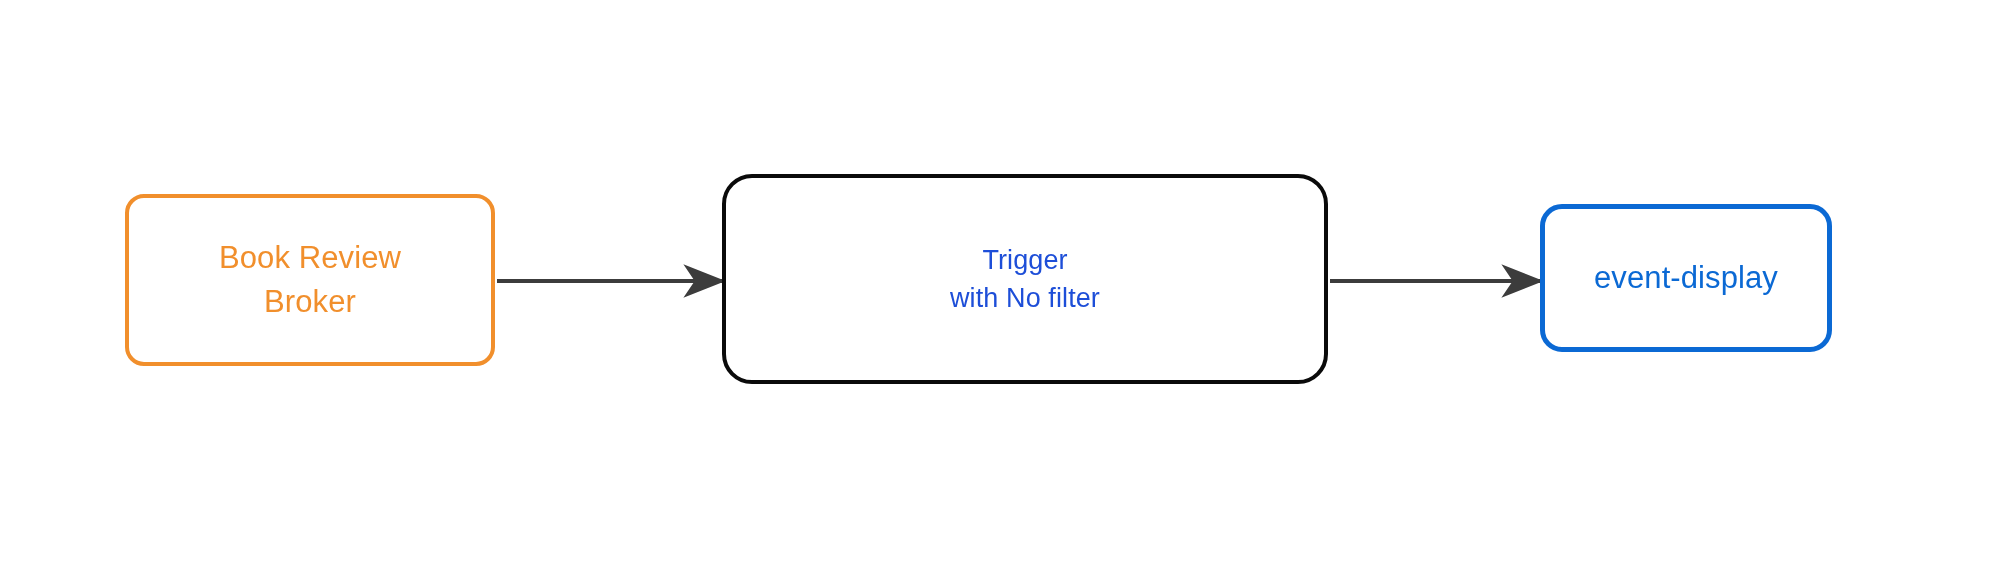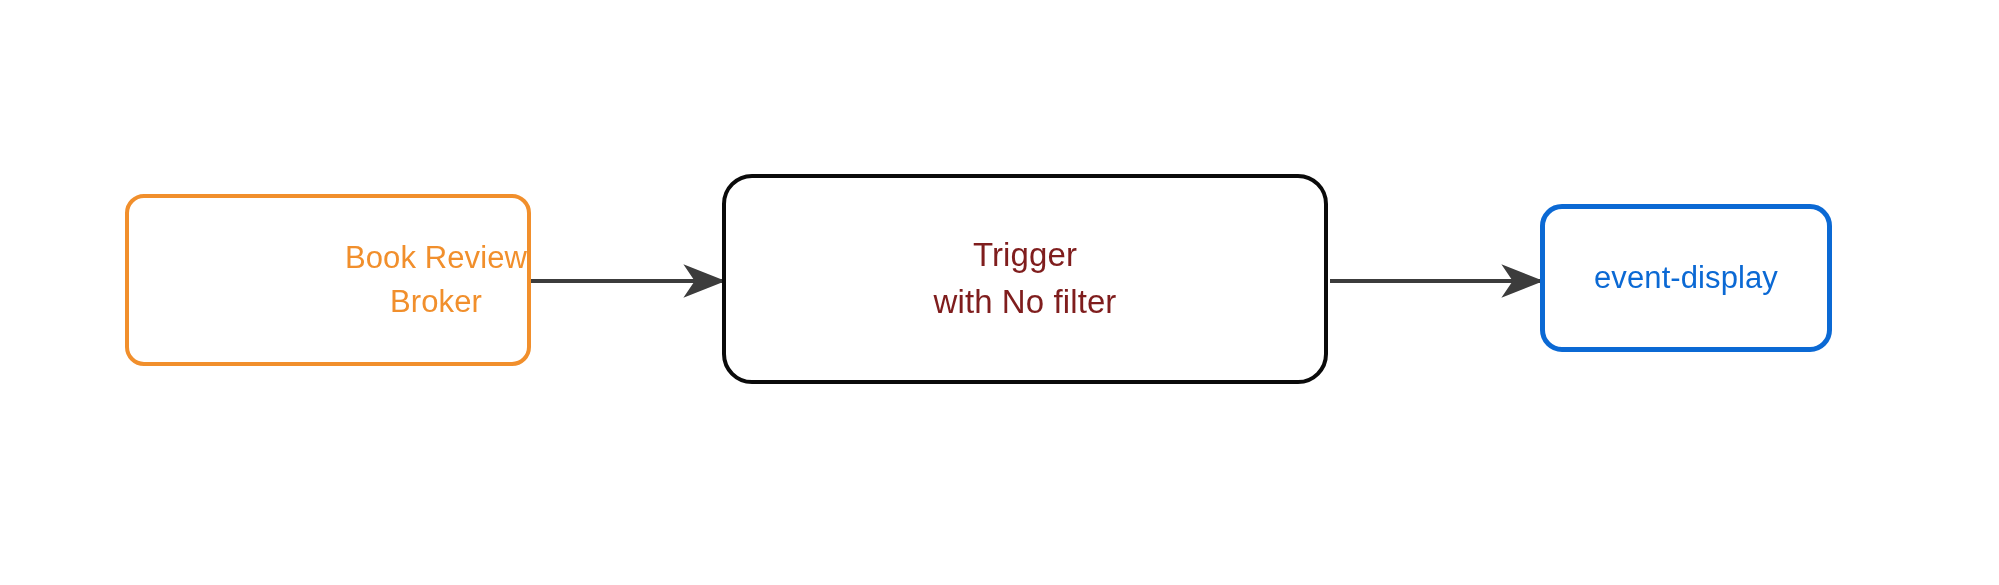--- a/index.html
+++ b/index.html
@@ -27,43 +27,42 @@
   .node-label {
     line-height: 1.42;
     white-space: pre-line;
     letter-spacing: 0.1px;
   }
 
   
   #node-source {
     left: 125px;
     top: 194px;
-    width: 406px;
+    width: 370px;
     height: 172px;
     border: 4px solid #f18f2c;
     border-radius: 19px;
-    justify-content: flex-end;
   }
   #node-source .node-label {
     color: #f18f2c;
     font-size: 31px;
   }
 
   
   #node-trigger {
     left: 722px;
     top: 174px;
     width: 606px;
     height: 210px;
     border: 4px solid #0a0a0a;
     border-radius: 30px;
   }
   #node-trigger .node-label {
-    color: #7f1d1d;
-    font-size: 33px;
+    color: #1d4ed8;
+    font-size: 27px;
   }
 
   
   #node-sink {
     left: 1540px;
     top: 204px;
     width: 292px;
     height: 148px;
     border: 5px solid #0b69d4;
     border-radius: 22px;

